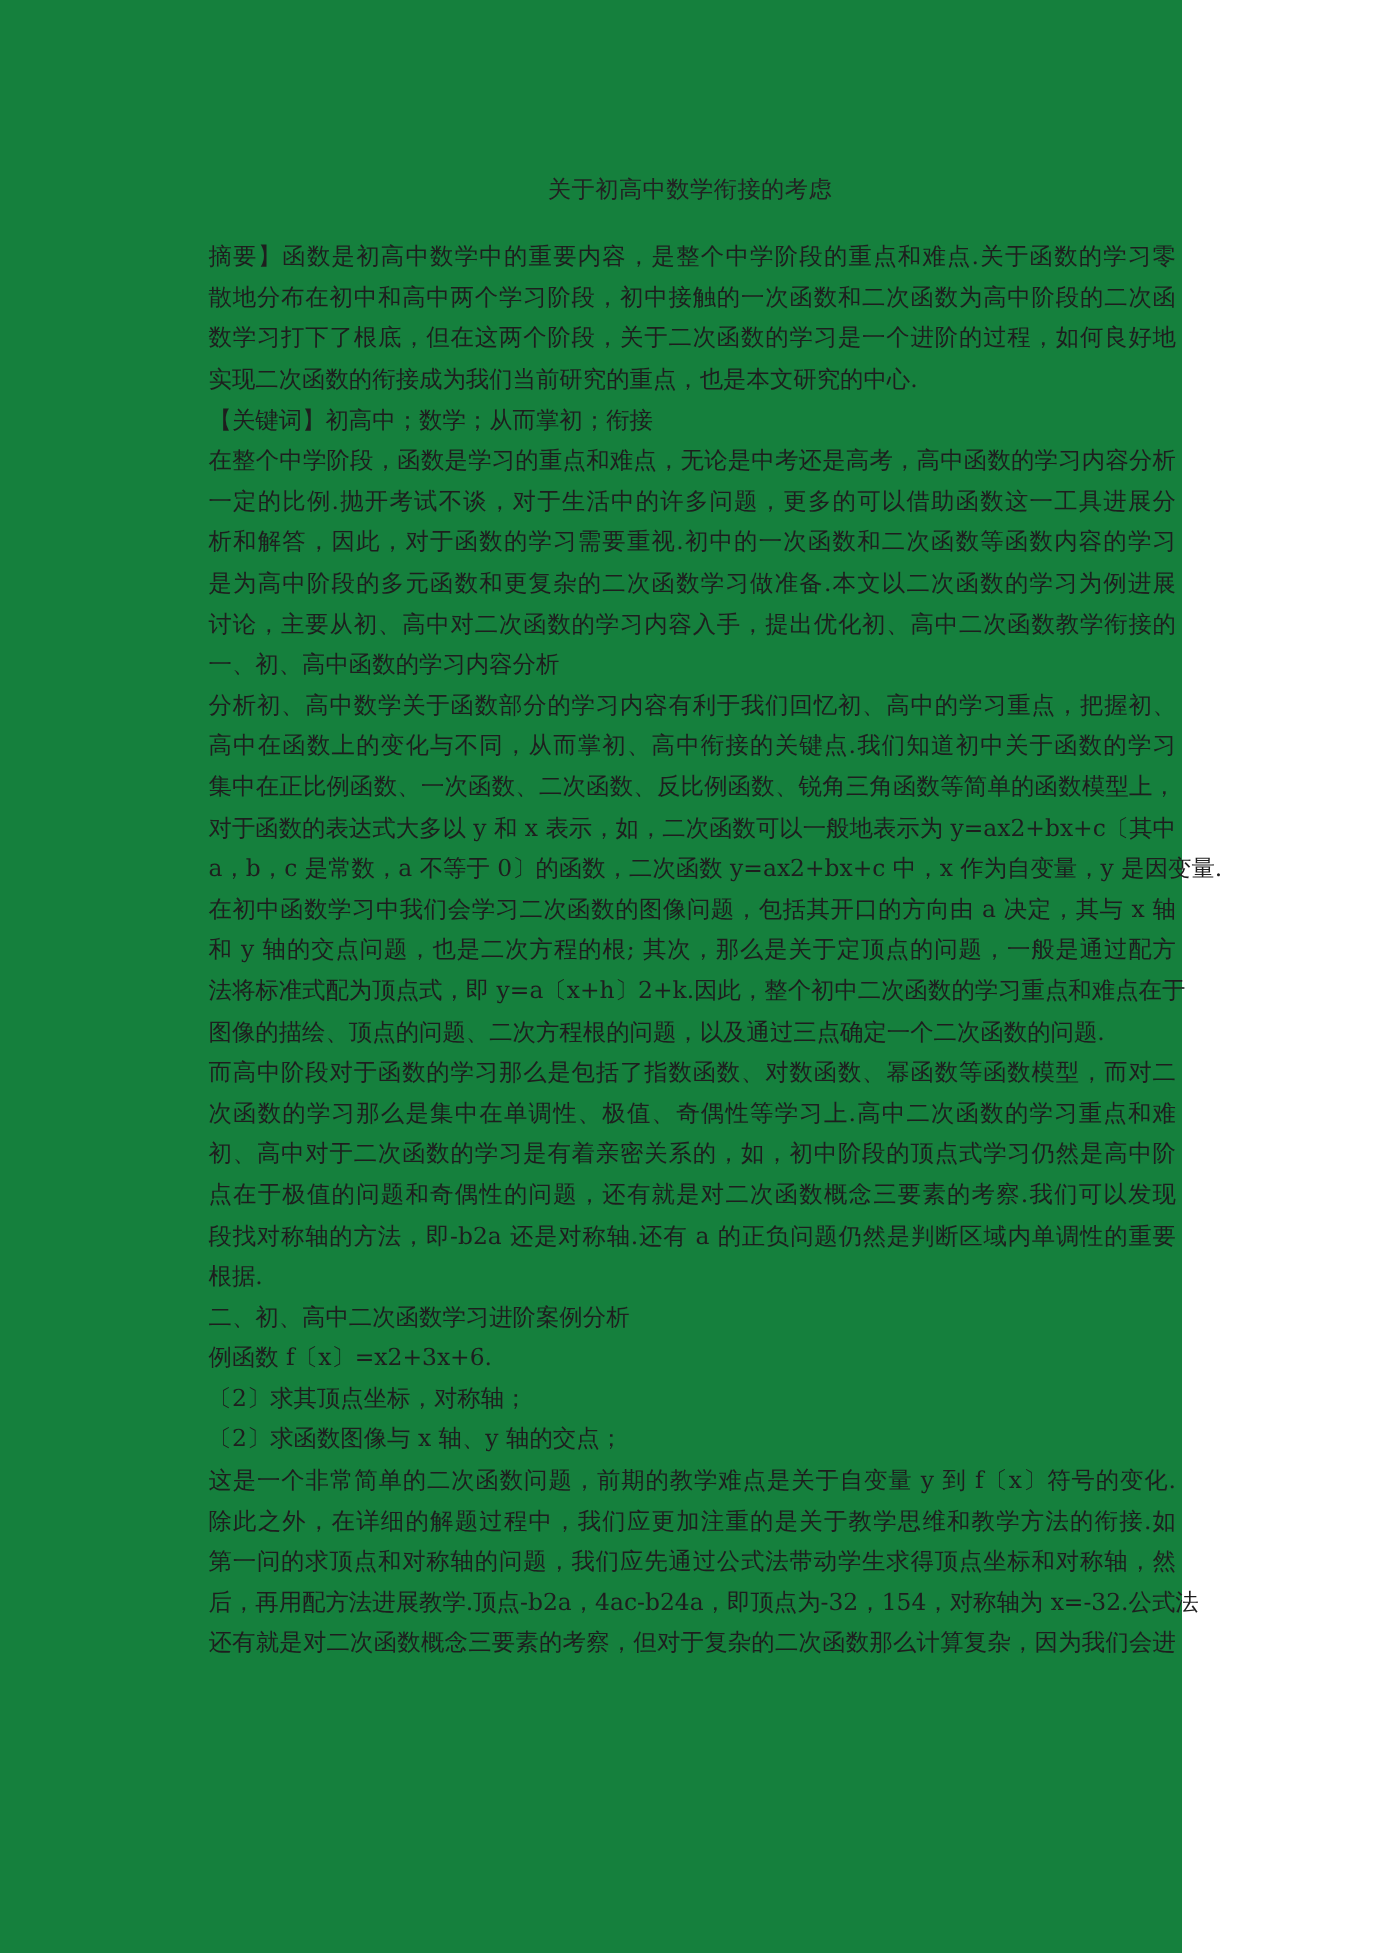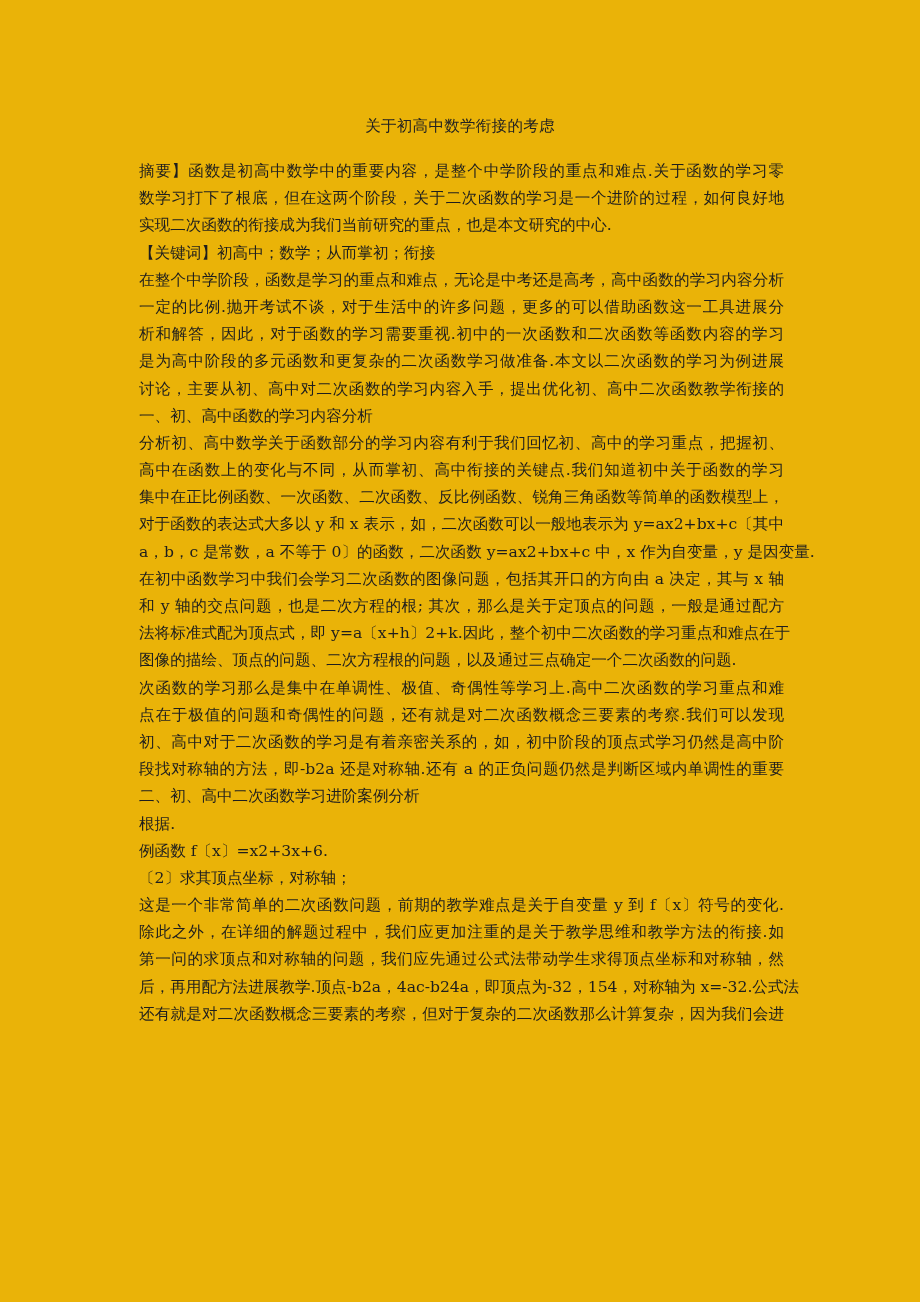--- a/index.html
+++ b/index.html
@@ -12,23 +12,23 @@
       height: 1302px;
       position: relative;
       overflow: hidden;
       font-family: "DejaVu Serif", "Liberation Serif", serif;
       color: #1a1a1a;
     }
     .page {
       position: absolute;
       left: 0;
       top: 0;
-      width: 920px;
+      width: 788px;
       height: 1302px;
-      background: #eab308;
+      background: #15803d;
     }
     .title {
       position: absolute;
       left: 0;
       top: 116px;
       width: 920px;
       text-align: center;
       font-size: 15.5px;
       line-height: 20px;
       letter-spacing: 0.3px;
@@ -53,45 +53,48 @@
       text-align-last: left;
     }
   </style>
 </head>
 <body>
 
 <div class="page">
   <div class="title">关于初高中数学衔接的考虑</div>
   <div class="body-text" id="body-text">
       <div class="line">摘要】函数是初高中数学中的重要内容，是整个中学阶段的重点和难点.关于函数的学习零</div>
+      <div class="line">散地分布在初中和高中两个学习阶段，初中接触的一次函数和二次函数为高中阶段的二次函</div>
       <div class="line">数学习打下了根底，但在这两个阶段，关于二次函数的学习是一个进阶的过程，如何良好地</div>
       <div class="line last">实现二次函数的衔接成为我们当前研究的重点，也是本文研究的中心.</div>
       <div class="line last">【关键词】初高中；数学；从而掌初；衔接</div>
       <div class="line">在整个中学阶段，函数是学习的重点和难点，无论是中考还是高考，高中函数的学习内容分析</div>
       <div class="line">一定的比例.抛开考试不谈，对于生活中的许多问题，更多的可以借助函数这一工具进展分</div>
       <div class="line">析和解答，因此，对于函数的学习需要重视.初中的一次函数和二次函数等函数内容的学习</div>
       <div class="line">是为高中阶段的多元函数和更复杂的二次函数学习做准备.本文以二次函数的学习为例进展</div>
       <div class="line">讨论，主要从初、高中对二次函数的学习内容入手，提出优化初、高中二次函数教学衔接的</div>
       <div class="line last">一、初、高中函数的学习内容分析</div>
       <div class="line">分析初、高中数学关于函数部分的学习内容有利于我们回忆初、高中的学习重点，把握初、</div>
       <div class="line">高中在函数上的变化与不同，从而掌初、高中衔接的关键点.我们知道初中关于函数的学习</div>
       <div class="line">集中在正比例函数、一次函数、二次函数、反比例函数、锐角三角函数等简单的函数模型上，</div>
       <div class="line">对于函数的表达式大多以 y 和 x 表示，如，二次函数可以一般地表示为 y=ax2+bx+c〔其中</div>
       <div class="line">a，b，c 是常数，a 不等于 0〕的函数，二次函数 y=ax2+bx+c 中，x 作为自变量，y 是因变量.</div>
       <div class="line">在初中函数学习中我们会学习二次函数的图像问题，包括其开口的方向由 a 决定，其与 x 轴</div>
       <div class="line">和 y 轴的交点问题，也是二次方程的根; 其次，那么是关于定顶点的问题，一般是通过配方</div>
       <div class="line">法将标准式配为顶点式，即 y=a〔x+h〕2+k.因此，整个初中二次函数的学习重点和难点在于</div>
       <div class="line last">图像的描绘、顶点的问题、二次方程根的问题，以及通过三点确定一个二次函数的问题.</div>
+      <div class="line">而高中阶段对于函数的学习那么是包括了指数函数、对数函数、幂函数等函数模型，而对二</div>
       <div class="line">次函数的学习那么是集中在单调性、极值、奇偶性等学习上.高中二次函数的学习重点和难</div>
+      <div class="line">初、高中对于二次函数的学习是有着亲密关系的，如，初中阶段的顶点式学习仍然是高中阶</div>
       <div class="line">点在于极值的问题和奇偶性的问题，还有就是对二次函数概念三要素的考察.我们可以发现</div>
-      <div class="line">初、高中对于二次函数的学习是有着亲密关系的，如，初中阶段的顶点式学习仍然是高中阶</div>
       <div class="line">段找对称轴的方法，即-b2a 还是对称轴.还有 a 的正负问题仍然是判断区域内单调性的重要</div>
+      <div class="line last">根据.</div>
       <div class="line last">二、初、高中二次函数学习进阶案例分析</div>
-      <div class="line last">根据.</div>
       <div class="line last">例函数 f〔x〕=x2+3x+6.</div>
       <div class="line last">〔2〕求其顶点坐标，对称轴；</div>
+      <div class="line last">〔2〕求函数图像与 x 轴、y 轴的交点；</div>
       <div class="line">这是一个非常简单的二次函数问题，前期的教学难点是关于自变量 y 到 f〔x〕符号的变化.</div>
       <div class="line">除此之外，在详细的解题过程中，我们应更加注重的是关于教学思维和教学方法的衔接.如</div>
       <div class="line">第一问的求顶点和对称轴的问题，我们应先通过公式法带动学生求得顶点坐标和对称轴，然</div>
       <div class="line">后，再用配方法进展教学.顶点-b2a，4ac-b24a，即顶点为-32，154，对称轴为 x=-32.公式法</div>
       <div class="line">还有就是对二次函数概念三要素的考察，但对于复杂的二次函数那么计算复杂，因为我们会进</div>
     </div>
 </div>
 
 </body></html>

